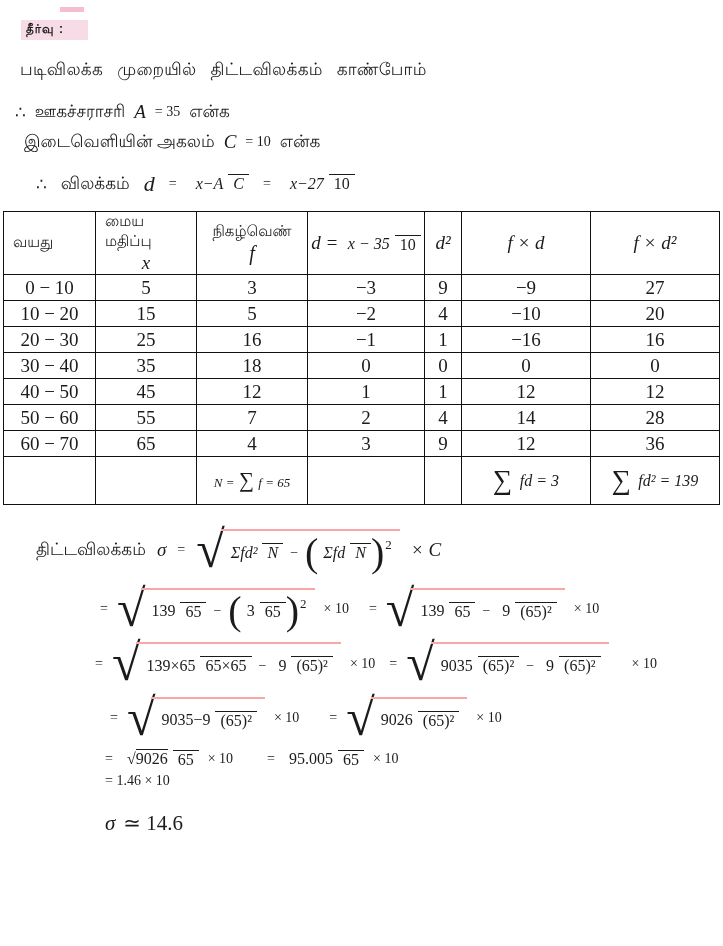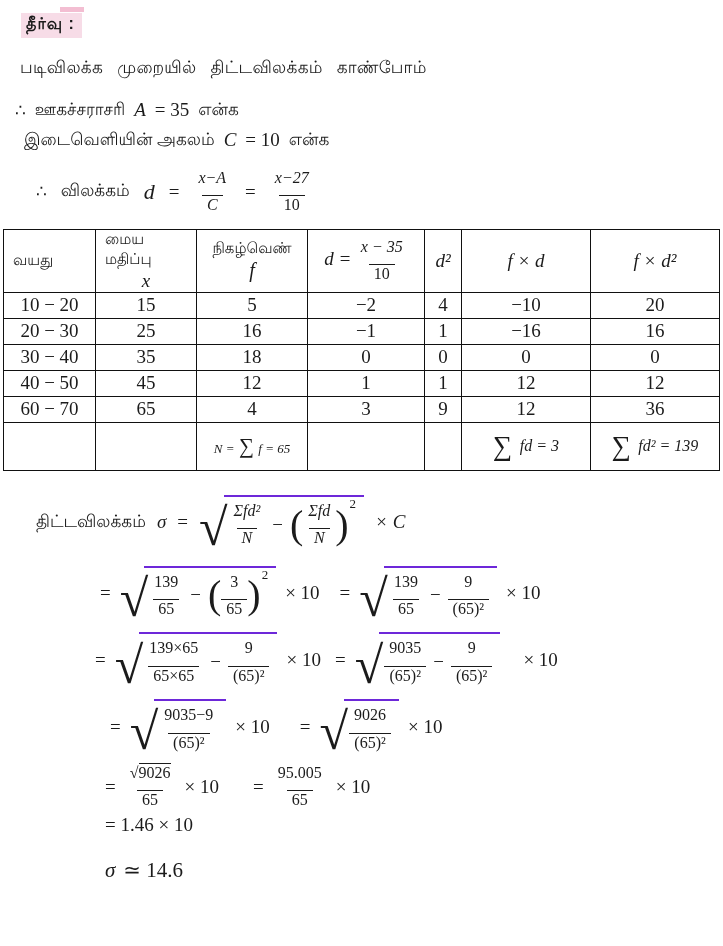--- a/index.html
+++ b/index.html
@@ -4,35 +4,35 @@
 <style>
   html,body { margin:0; padding:0; background:#ffffff; }
   .page {
     position:relative; width:723px; height:946px; margin:0 auto;
     background:#ffffff; color:#1b1b1b; overflow:hidden;
     font-family:"Liberation Sans", sans-serif;
   }
   .pink-dash { position:absolute; left:60px; top:7px; width:24px; height:5px; background:#f3bed2; }
 
   .title {
-    display:inline-block; margin:13px 0 0 21px; padding:2px 7px 3px 5px;
-    background:#f7dce7; font-weight:bold; font-size:16px; letter-spacing:1px;
+    display:inline-block; margin:20px 0 0 21px; padding:2px 24px 3px 5px;
+    background:#f7dce7; font-weight:bold; font-size:12px; letter-spacing:1px;
   }
   .para { margin:20px 8px 0 8px; font-size:17px; }
   .intro { word-spacing:9px; letter-spacing:.3px;margin-left:20px; }
   .line  { display:flex; align-items:center; gap:9px; }
   .l-assumed  { margin:20px 0 0 15px; font-size:17px; }
   .l-width    { margin:8px 0 0 24px;  font-size:17px; }
   .l-deviation{ margin:18px 0 14px 36px; font-size:17px; gap:14px; }
 
-  .m  { font-family:"Liberation Serif", serif; font-style:normal; font-size:19px; }
+  .m  { font-family:"Liberation Serif", serif; font-style:normal; font-size:14px; }
   .mi { font-family:"Liberation Serif", serif; font-style:italic;  font-size:19px; }
 
-  .frac { display:inline-flex; flex-direction:column; align-items:center;
-          line-height:1.15; vertical-align:middle;gap:8px; }
+  .frac { display:inline-flex; flex-direction:row; align-items:center;
+          line-height:1.15; vertical-align:middle; }
   .frac .num, .frac .den { padding:0 5px; font-size:16px; font-family:"Liberation Serif", serif; }
   .frac .den { border-top:1.5px solid #1b1b1b; }
 
   
   table.grid { border-collapse:collapse; margin:6px 0 0 3px; table-layout:fixed; }
   table.grid td, table.grid th { border:1.7px solid #111; padding:0; vertical-align:middle; font-weight:normal; }
   th .tamil { font-size:15px; }
   .hl  { text-align:left; padding-left:9px; }
   .ctr { text-align:center; }
   tr.head th { height:62px; }
@@ -45,21 +45,21 @@
   .tot2  { font-size:16px; vertical-align:middle; padding-left:3px; }
   .fbig  { font-size:20px; }
 
   
   .fline { display:flex; align-items:center; font-family:"Liberation Serif", serif;
            font-size:19px; }
   .expr  { display:inline-flex; align-items:center; gap:9px; }
   .sqrt  { display:inline-flex; align-items:stretch; }
   .rad   { font-style:normal; align-self:flex-end; font-size:52px; line-height:.82;
            margin-right:-4px; font-weight:400; }
-  .sqbar { border-top:2px solid #6d28d9; display:inline-flex; align-items:center;
+  .sqbar { border-top:2px solid #fca5a5; display:inline-flex; align-items:center;
            gap:7px; padding:5px 8px 2px 5px; }
   .pgroup{ display:inline-flex; align-items:center; }
   .bp    { font-size:40px; line-height:0; font-style:normal; font-weight:300; }
   .sq    { font-size:13px; align-self:flex-start; margin:-6px 0 0 1px; font-style:normal; }
   .ovl   { border-top:1.5px solid #1b1b1b; }
 
   .d-l1 { margin:24px 0 8px 36px; gap:11px; }
   .d-l2 { margin:16px 0 0 100px; gap:20px; }
   .d-l3 { margin:12px 0 0 95px;  gap:14px; }
   .d-l4 { margin:12px 0 0 110px; gap:30px; }
@@ -138,20 +138,29 @@
         <span class="frac">
           <span class="num mi">x − 35</span>
           <span class="den">10</span>
         </span>
       </th>
       <th class="ctr"><span class="mi">d²</span></th>
       <th class="ctr"><span class="mi">f × d</span></th>
       <th class="ctr"><span class="mi">f × d²</span></th>
     </tr>
     <tr class="data">
+      <td>0 − 10</td>
+          <td>5</td>
+      <td>3</td>
+          <td>−3</td>
+      <td>9</td>
+          <td>−9</td>
+      <td>27</td>
+    </tr>
+    <tr class="data">
       <td>10 − 20</td>
           <td>15</td>
       <td>5</td>
           <td>−2</td>
       <td>4</td>
           <td>−10</td>
       <td>20</td>
     </tr>
     <tr class="data">
       <td>20 − 30</td>
@@ -172,20 +181,29 @@
       <td>0</td>
     </tr>
     <tr class="data">
       <td>40 − 50</td>
           <td>45</td>
       <td>12</td>
           <td>1</td>
       <td>1</td>
           <td>12</td>
       <td>12</td>
+    </tr>
+    <tr class="data">
+      <td>50 − 60</td>
+          <td>55</td>
+      <td>7</td>
+          <td>2</td>
+      <td>4</td>
+          <td>14</td>
+      <td>28</td>
     </tr>
     <tr class="data">
       <td>60 − 70</td>
           <td>65</td>
       <td>4</td>
           <td>3</td>
       <td>9</td>
           <td>12</td>
       <td>36</td>
     </tr>

